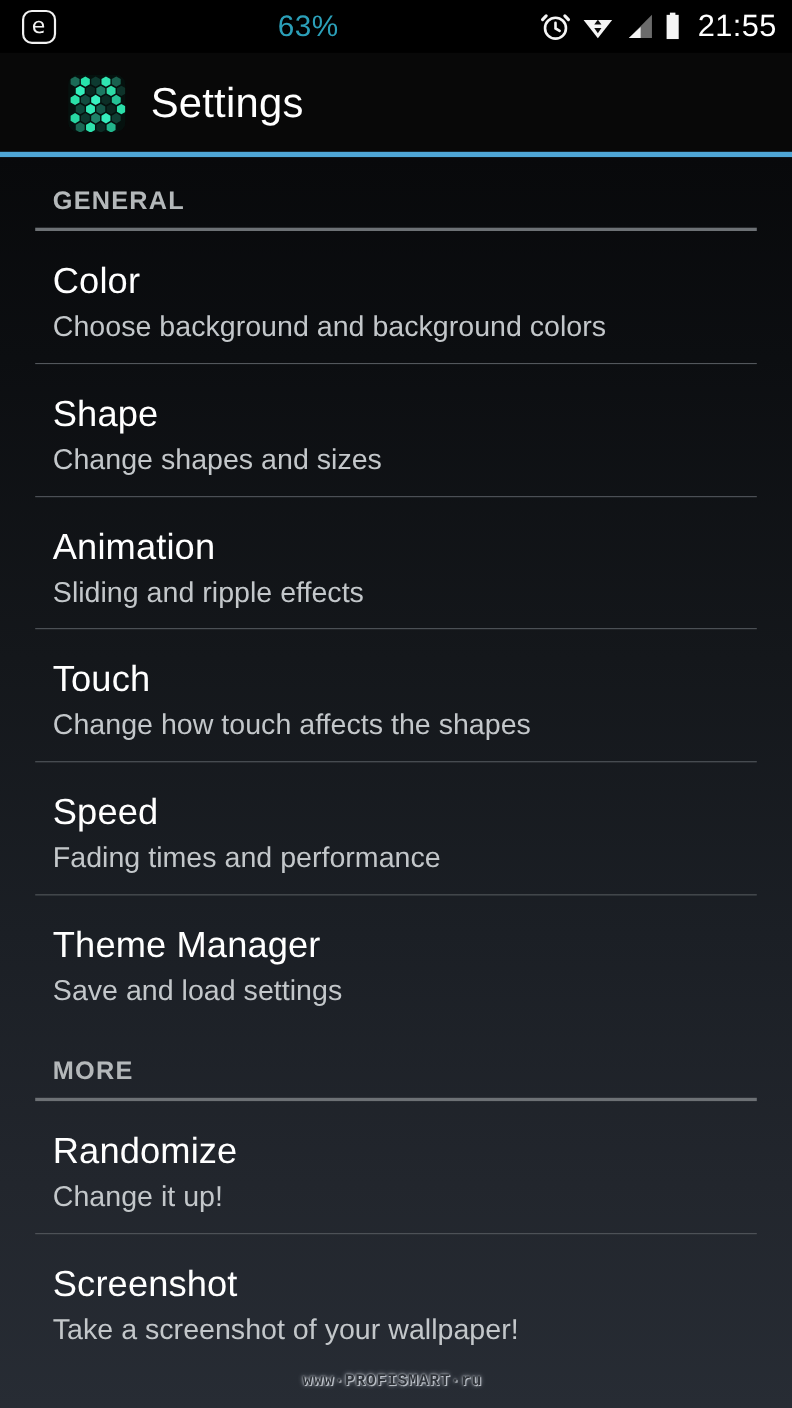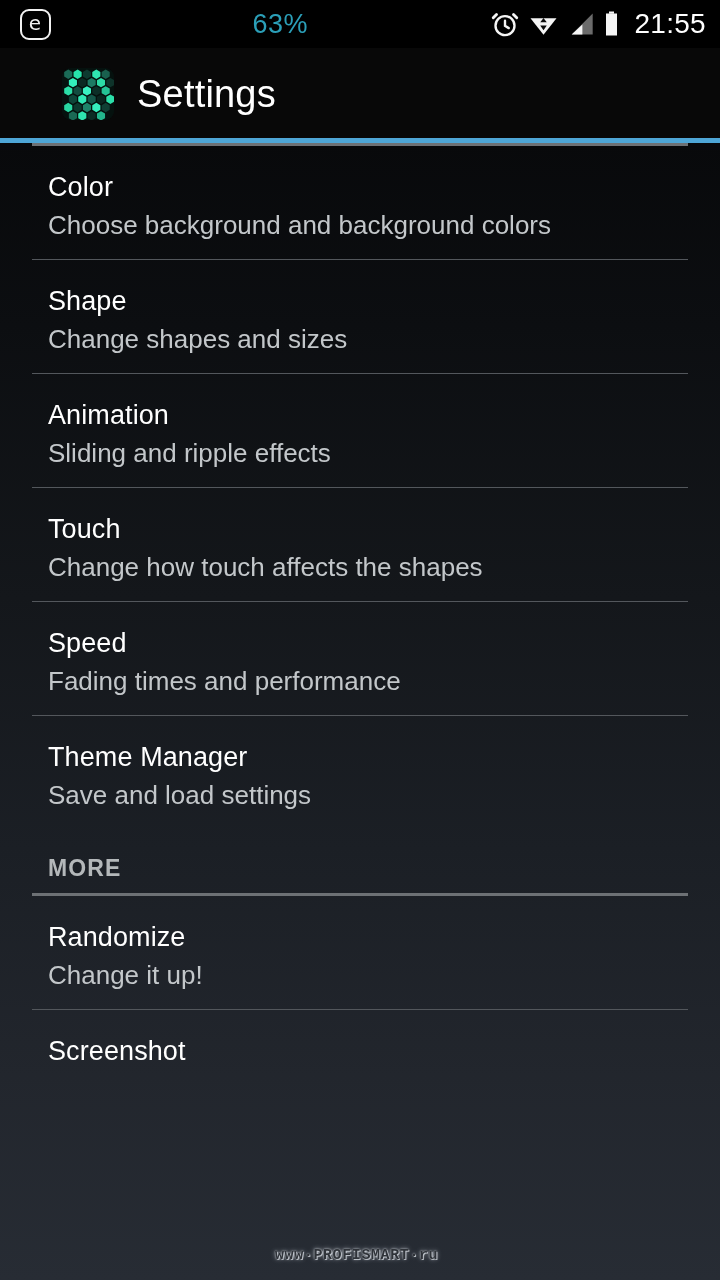--- a/index.html
+++ b/index.html
@@ -99,21 +99,21 @@
   .head-rule {
     height:3px;
     margin:0 32px 0 32px;
     background:#6d7175;
   }
   .row {
     padding:26px 0 18px 48px;
   }
   .row-title {
     color:#ffffff;
-    font-size:27px;
+    font-size:33px;
     font-weight:400;
     line-height:1.15;
     letter-spacing:.1px;
   }
   .row-sub {
     color:#c3c7ca;
     font-size:26px;
     font-weight:400;
     margin-top:8px;
     line-height:1.15;
@@ -236,20 +236,21 @@
       </g>
     </svg>
 
     <span id="app-title">Settings</span>
   </div>
 
   <div id="accent-line" style="background: rgb(78, 166, 214);"></div>
 
   <div id="content">
 
+    <div class="section-head" style="color: rgb(180, 184, 186);">GENERAL</div>
     <div class="head-rule"></div>
 
     <div class="row">
       <div class="row-title" style="color: rgb(255, 255, 255);">Color</div>
       <div class="row-sub" style="color: rgb(195, 199, 202);">Choose background and background colors</div>
     </div>
     <div class="row-rule" style="background: rgb(83, 87, 92);"></div>
 
     <div class="row">
       <div class="row-title" style="color: rgb(255, 255, 255);">Shape</div>
@@ -284,19 +285,20 @@
     <div class="head-rule"></div>
 
     <div class="row">
       <div class="row-title" style="color: rgb(255, 255, 255);">Randomize</div>
       <div class="row-sub" style="color: rgb(195, 199, 202);">Change it up!</div>
     </div>
     <div class="row-rule" style="background: rgb(83, 87, 92);"></div>
 
     <div class="row">
       <div class="row-title" style="color: rgb(255, 255, 255);">Screenshot</div>
+      <div class="row-sub" style="color: rgb(195, 199, 202);">Take a screenshot of your wallpaper!</div>
     </div>
 
   </div>
 
   <div id="watermark">www·PROFISMART·ru</div>
 
 </div>
 
 </body></html>

